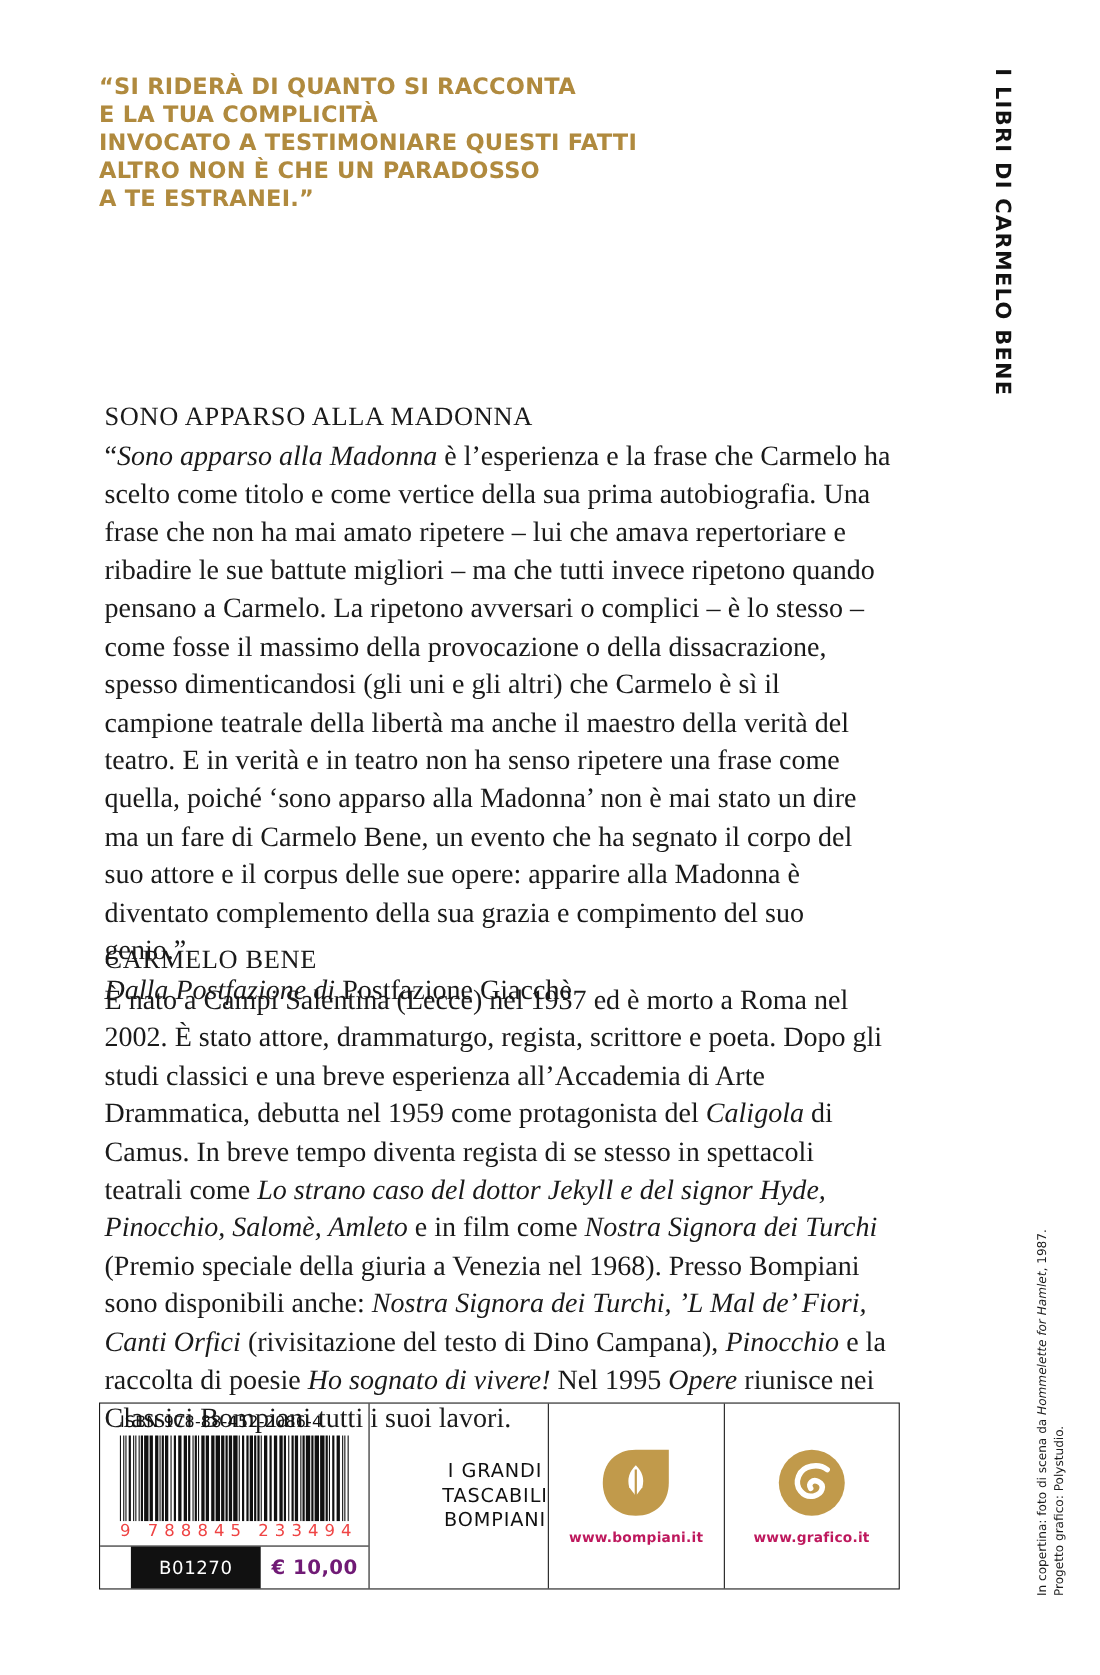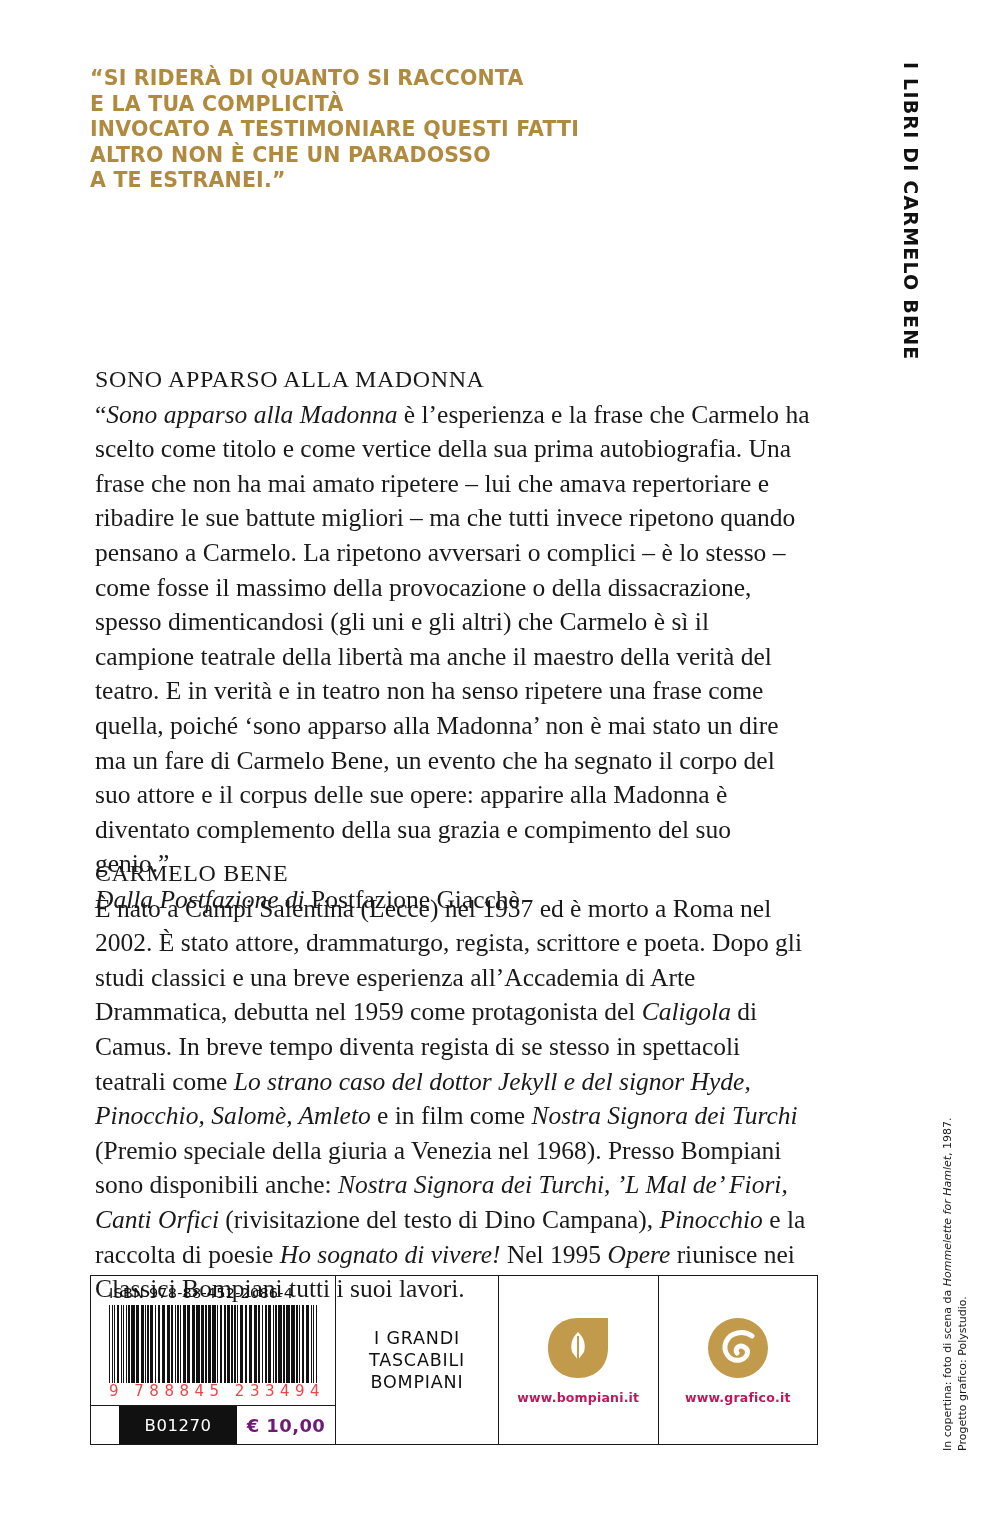--- a/index.html
+++ b/index.html
@@ -165,21 +165,21 @@
     color: #701a75;
     letter-spacing: 0.4px;
   }
 
   .publisher-cell {
     width: 163px;
     border-right: 1.6px solid #1a1a1a;
     box-sizing: border-box;
     display: flex;
     align-items: center;
-    justify-content: center;
+    justify-content: flex-end;
   }
   .publisher-lines {
     font-family: "DejaVu Sans", sans-serif;
     font-size: 17.5px;
     line-height: 22px;
     text-align: center;
     color: #111;
     letter-spacing: 0.8px;
   }
 

